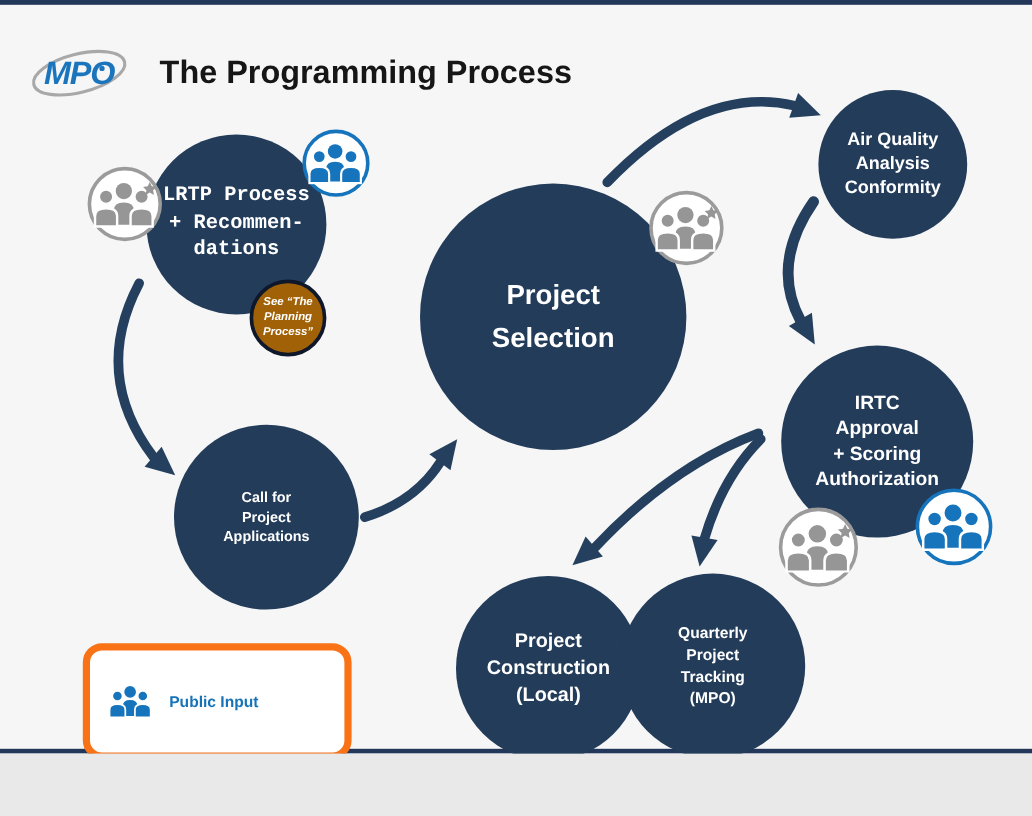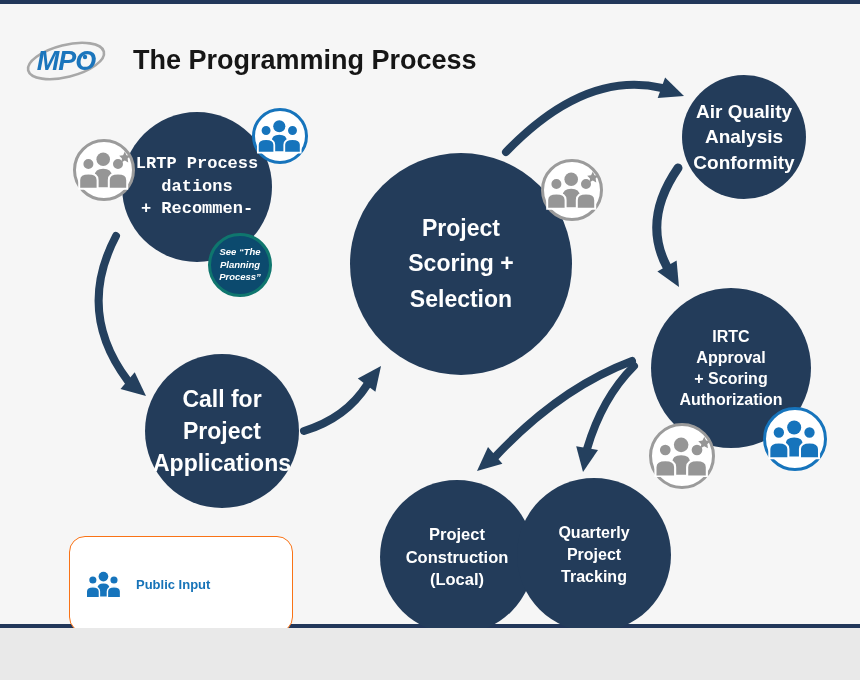--- a/index.html
+++ b/index.html
@@ -28,30 +28,30 @@
   .arrows path.head{fill:#24405e;stroke:none;}
 
   
   .node{
     position:absolute;border-radius:50%;background:#233c5a;color:#fff;
     display:flex;flex-direction:column;align-items:center;justify-content:center;
     text-align:center;font-weight:700;z-index:2;
   }
   .node .line{width:100%;}
   .node-lrtp{left:122px;top:112px;width:150px;height:150px;font-size:17px;line-height:1.32;font-family:Liberation Mono, monospace;}
-  .node-call{left:145px;top:354px;width:154px;height:154px;font-size:23px;line-height:1.4;}
+  .node-call{left:145px;top:354px;width:154px;height:154px;font-size:12px;line-height:1.4;}
   .node-scoring{left:350px;top:153px;width:222px;height:222px;font-size:23px;line-height:1.55;}
-  .node-air{left:682px;top:75px;width:124px;height:124px;font-size:19px;line-height:1.32;align-items:flex-end;}
+  .node-air{left:682px;top:75px;width:124px;height:124px;font-size:15px;line-height:1.32;align-items:flex-end;}
   .node-irtc{left:651px;top:288px;width:160px;height:160px;font-size:16px;line-height:1.32;}
   .node-construction{left:380px;top:480px;width:154px;height:154px;font-size:16.5px;line-height:1.38;}
-  .node-tracking{left:517px;top:478px;width:154px;height:154px;font-size:16px;line-height:1.38;}
+  .node-tracking{left:517px;top:478px;width:154px;height:154px;font-size:13px;line-height:1.38;}
 
   .note-circle{
     position:absolute;left:208px;top:233px;width:64px;height:64px;border-radius:50%;
-    background:#0c4a6e;border:3px solid #0f766e;box-sizing:border-box;color:#fff;
+    background:#a16207;border:3px solid #0f172a;box-sizing:border-box;color:#fff;
     display:flex;flex-direction:column;align-items:center;justify-content:center;
     text-align:center;font-size:9.5px;font-weight:700;font-style:italic;line-height:1.3;
     z-index:4;
   }
 
   
   .badge{
     position:absolute;border-radius:50%;background:#fff;box-sizing:border-box;
     display:flex;align-items:center;justify-content:center;z-index:3;
   }
@@ -60,21 +60,21 @@
   .badge-lrtp-public{left:252px;top:108px;width:56px;height:56px;}
   .badge-lrtp-irtc{left:73px;top:139px;width:62px;height:62px;}
   .badge-scoring-irtc{left:541px;top:159px;width:62px;height:62px;}
   .badge-irtc-irtc{left:649px;top:423px;width:66px;height:66px;}
   .badge-irtc-public{left:763px;top:407px;width:64px;height:64px;}
   .badge svg{width:68%;height:auto;display:block;}
 
   
   .legend{
     position:absolute;left:69px;top:536px;width:224px;height:97px;box-sizing:border-box;
-    background:#fff;border:1px solid #f97316;border-radius:16px;z-index:2;
+    background:#fff;border:6px solid #f97316;border-radius:16px;z-index:2;
     display:flex;flex-direction:column;justify-content:center;gap:10px;padding:6px 10px 6px 14px;
   }
   .legend-row{display:flex;align-items:center;gap:12px;}
   .legend-row .people-icon{width:40px;flex:0 0 40px;display:flex;}
   .legend-row .people-icon svg{width:100%;height:auto;}
   .legend-row.public .people-icon{color:#1674bc;}
   .legend-row.council .people-icon{color:#969696;}
   .legend-label-blue{font-size:13px;font-weight:700;color:#1673b8;}
   .legend-label-gray{font-size:13px;font-weight:700;color:#8e8e8e;line-height:1.25;}
 </style>
@@ -118,39 +118,38 @@
       <path class="head" d="M477,471 L488,447 L502.4,463.8 Z"></path>
     </g>
     <g>
       <path class="shaft" stroke-width="8" d="M634,366 Q602,398 587,449"></path>
       <path class="head" d="M583,472 L576.2,446.3 L598,450.1 Z"></path>
     </g>
   </svg>
 
   <div class="node node-lrtp">
     <div class="line">LRTP Process</div>
+    <div class="line">+ Recommen-</div>
     <div class="line">dations</div>
-    <div class="line">+ Recommen-</div>
   </div>
 
   <div class="note-circle">
     <div class="line">See “The</div>
     <div class="line">Planning</div>
     <div class="line">Process”</div>
   </div>
 
   <div class="node node-call">
     <div class="line">Call for</div>
     <div class="line">Project</div>
     <div class="line">Applications</div>
   </div>
 
   <div class="node node-scoring">
     <div class="line">Project</div>
-    <div class="line">Scoring +</div>
     <div class="line">Selection</div>
   </div>
 
   <div class="node node-air">
     <div class="line">Air Quality</div>
     <div class="line">Analysis</div>
     <div class="line">Conformity</div>
   </div>
 
   <div class="node node-irtc">
@@ -163,20 +162,21 @@
   <div class="node node-construction">
     <div class="line">Project</div>
     <div class="line">Construction</div>
     <div class="line">(Local)</div>
   </div>
 
   <div class="node node-tracking">
     <div class="line">Quarterly</div>
     <div class="line">Project</div>
     <div class="line">Tracking</div>
+    <div class="line">(MPO)</div>
   </div>
 
   <div class="badge blue badge-lrtp-public">
     <span>
         <svg viewBox="0 0 28 20" xmlns="http://www.w3.org/2000/svg" style="display:block;width:100%;height:auto;">
           <circle cx="13.6" cy="4.6" r="3.4" fill="currentColor"></circle>
           <path d="M9.4,18.6 v-5.8 q0,-3.4 4.2,-3.4 q4.2,0 4.2,3.4 v5.8 z" fill="currentColor"></path>
           <g stroke="#ffffff" stroke-width="1">
             <circle cx="6.2" cy="7" r="3" fill="currentColor"></circle>
             <path d="M1.6,19.4 v-4.4 q0,-3.2 4.6,-3.2 q4.6,0 4.6,3.2 v4.4 z" fill="currentColor"></path>

